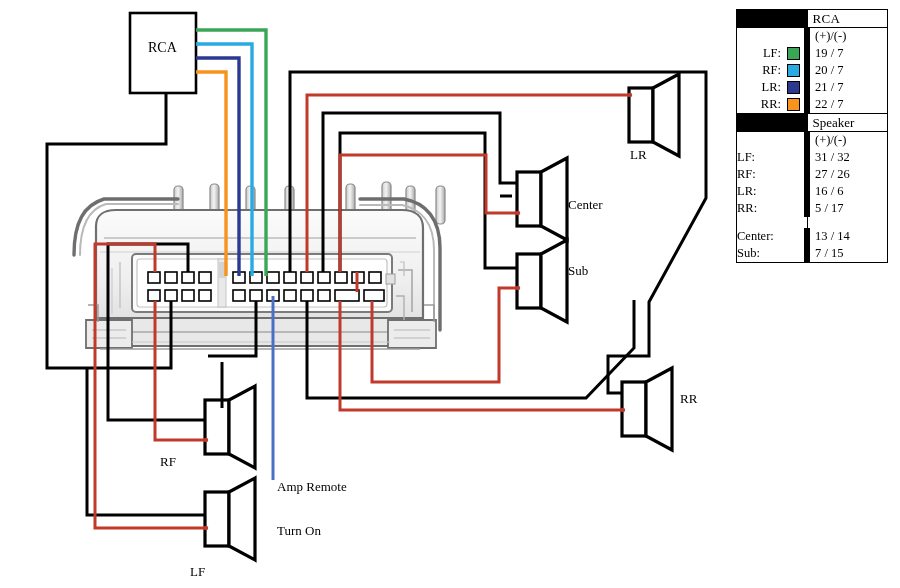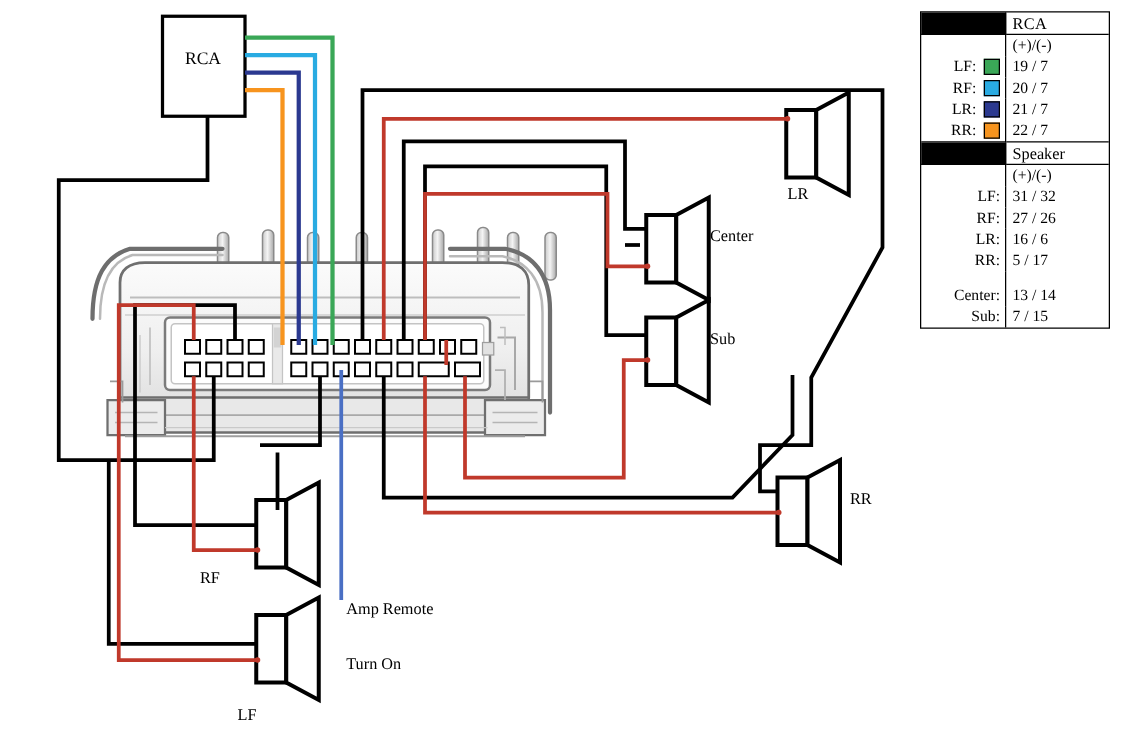--- a/index.html
+++ b/index.html
@@ -15,21 +15,21 @@
   
   #legend{
     position:absolute;left:736px;top:9px;width:152px;
     border:1px solid #000;background:#fff;
     box-sizing:border-box;
   }
   #legend table{border-collapse:collapse;width:100%;font-size:12.5px;font-family:"Liberation Serif", serif;color:#000;}
   #legend td{padding:0;vertical-align:middle;}
   .lg-hdr-black{background:#000;height:17px;width:63px;border-right:1px solid #000;border-bottom:1px solid #000;}
   .lg-hdr-title{height:17px;padding-left:5px !important;border-bottom:1px solid #000;font-size:13px;letter-spacing:.3px;}
-  .lg-lbl{width:63px;text-align:right;padding-right:4px !important;border-right:1px solid #000000;height:17px;white-space:nowrap;}
+  .lg-lbl{width:63px;padding-right:4px !important;border-right:6px solid #000000;height:17px;white-space:nowrap;}
   .lg-lbl-inner{display:inline-flex;align-items:center;justify-content:flex-end;gap:6px;width:100%;}
   .lg-val{padding-left:5px !important;height:17px;white-space:nowrap;}
   .sw{display:inline-block;width:11px;height:11px;border:1px solid #000;}
   .lg-sep-black{background:#000;height:17px;border-right:1px solid #000;border-top:1px solid #000;border-bottom:1px solid #000;}
   .lg-sep-title{height:17px;padding-left:5px !important;border-top:1px solid #000;border-bottom:1px solid #000;font-size:13px;}
   .lg-spacer{height:11px;border-right:1px solid #000;}
   .lg-spacer2{height:11px;}
 
   
   .dlabel{
@@ -250,21 +250,21 @@
   <div class="dlabel rca-title" style="left:148px;top:40px;">RCA</div>
 
   <div class="dlabel" style="left:160px;top:455px;">RF</div>
 
   <div class="dlabel" style="left:190px;top:552px;margin-top:13px;">LF</div>
 
   <div class="dlabel" style="left:630px;top:148px;">LR</div>
 
   <div class="dlabel" style="left:680px;top:392px;">RR</div>
 
-  <div class="dlabel" style="left:568px;top:182px;font-family:Liberation Serif, serif;">Center</div>
+  <div class="dlabel" style="left:568px;top:198px;font-family:Liberation Serif, serif;">Center</div>
 
   <div class="dlabel" style="left:568px;top:264px;">Sub</div>
 
   <div class="dlabel" style="left:277px;top:480px;">Amp Remote</div>
   <div class="dlabel" style="left:277px;top:524px;">Turn On</div>
 
   <div id="legend">
     <table>
       <tbody>
 

